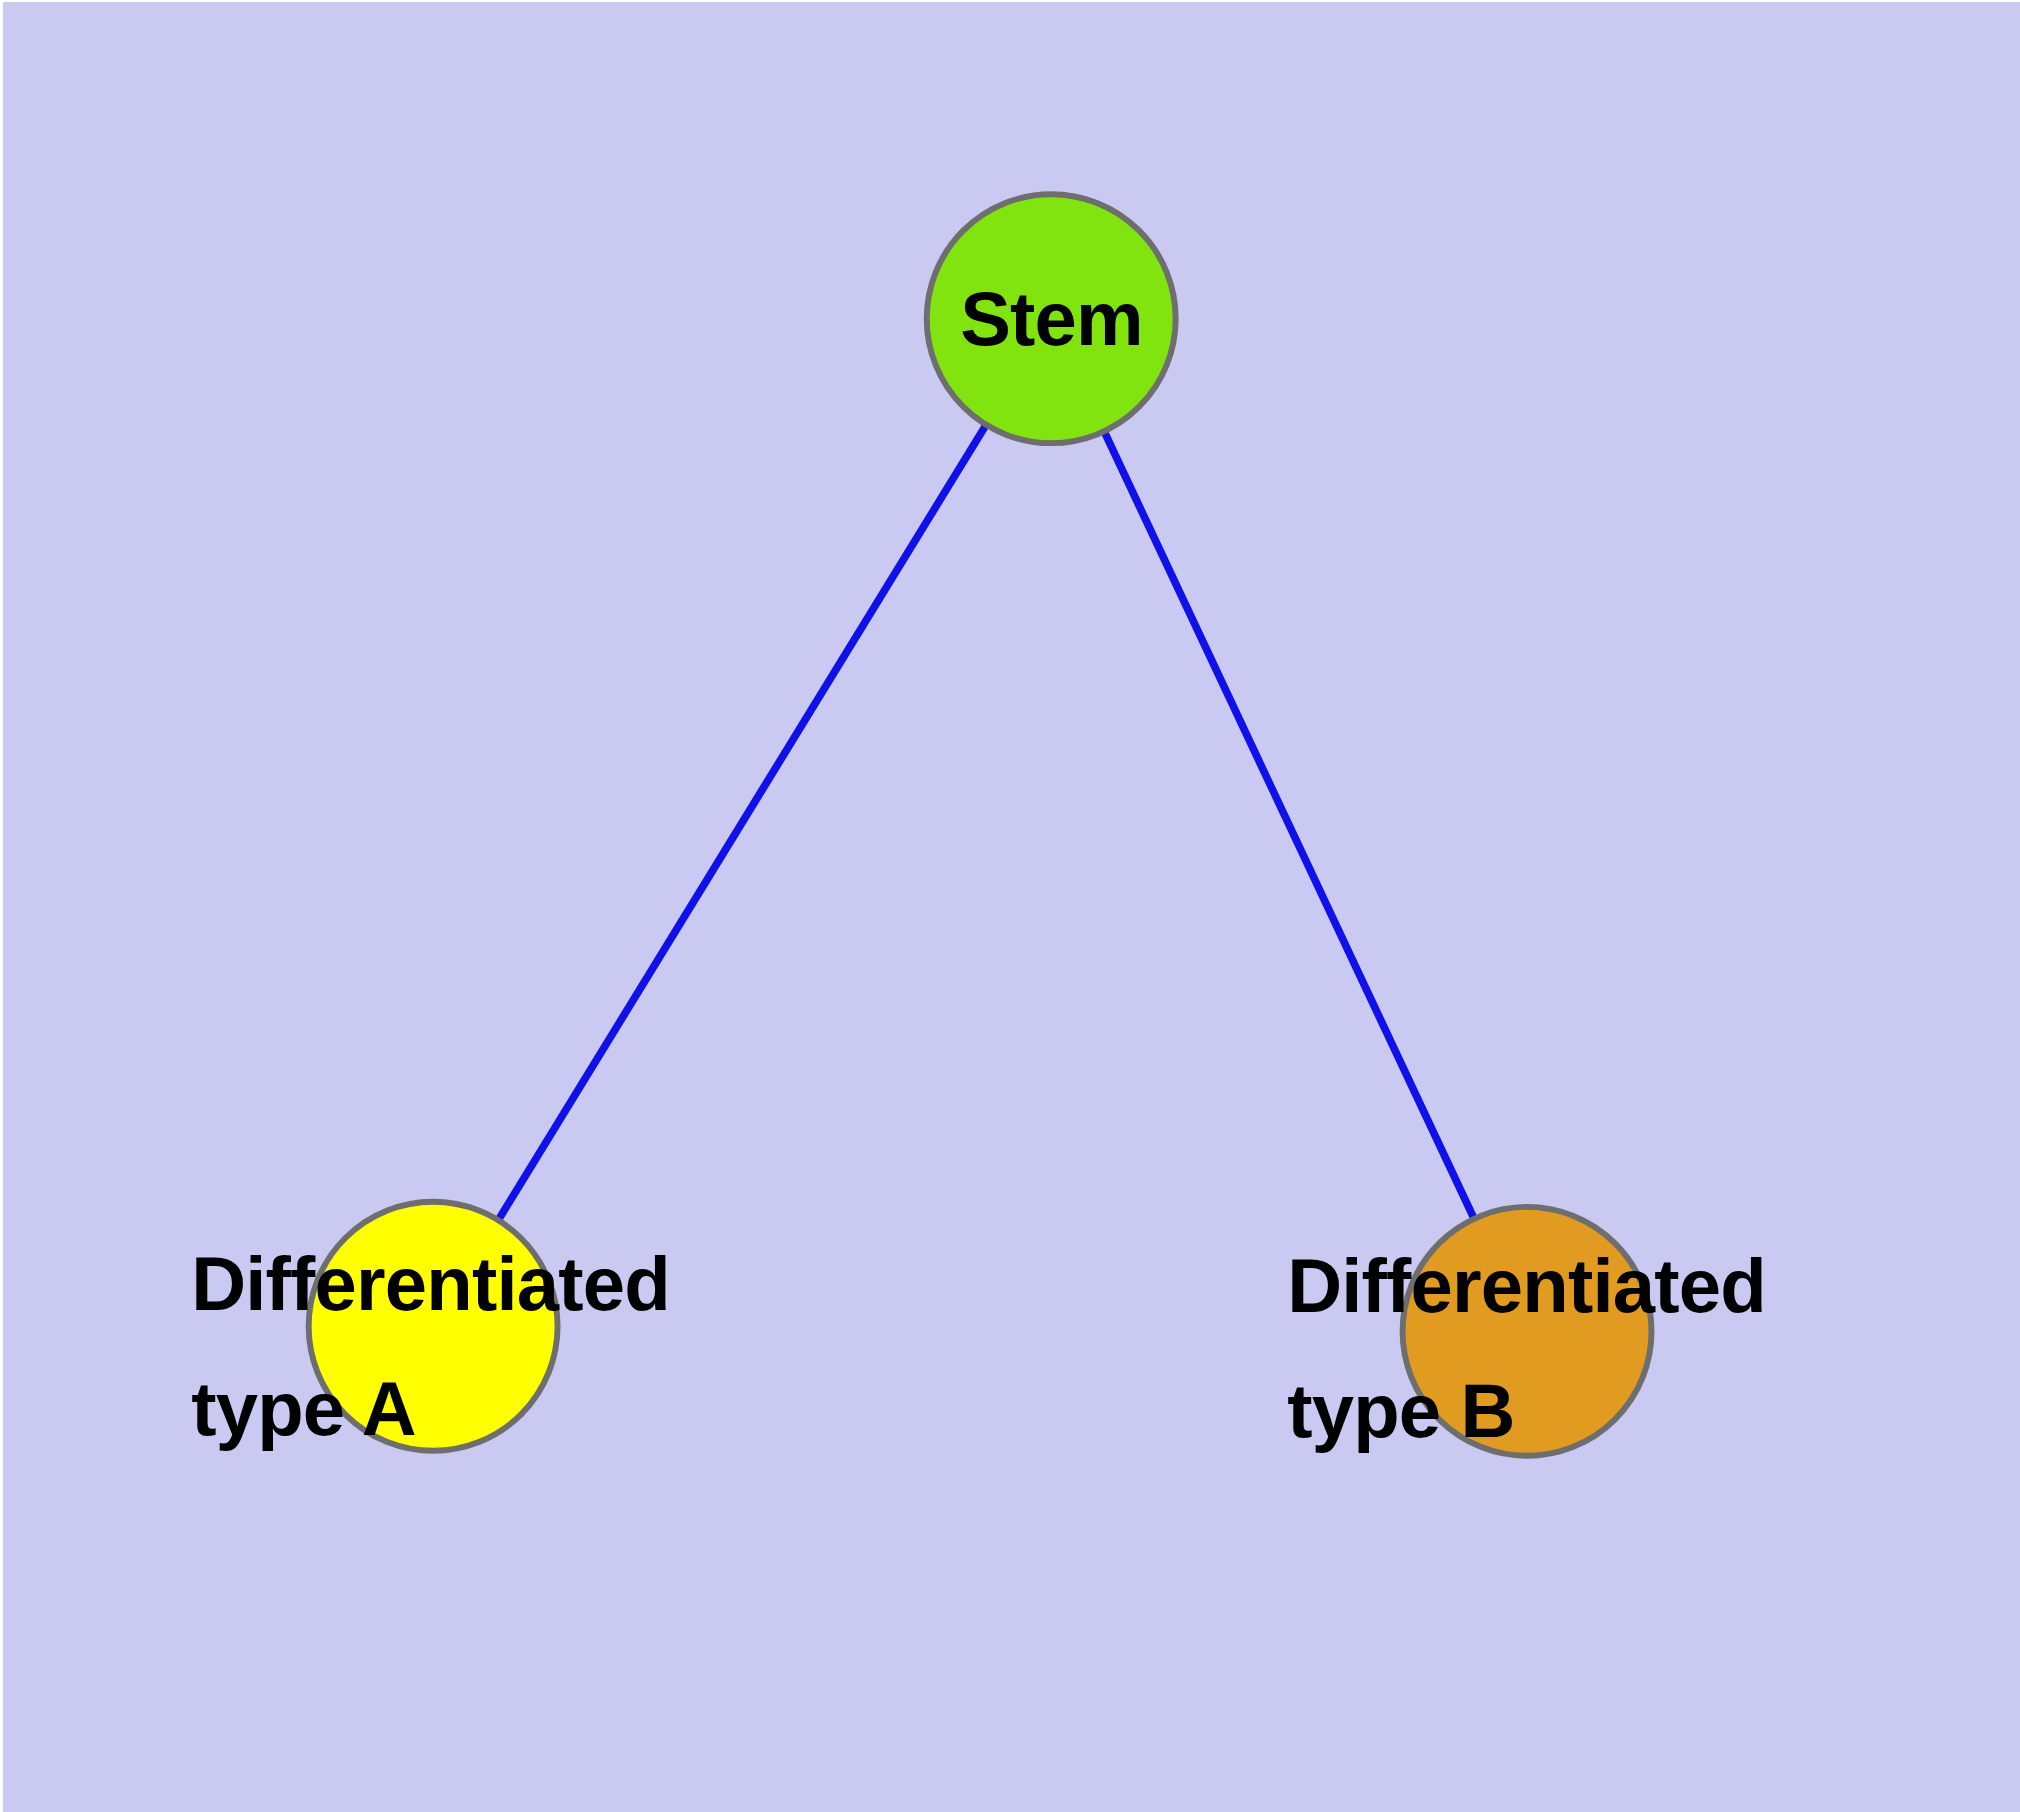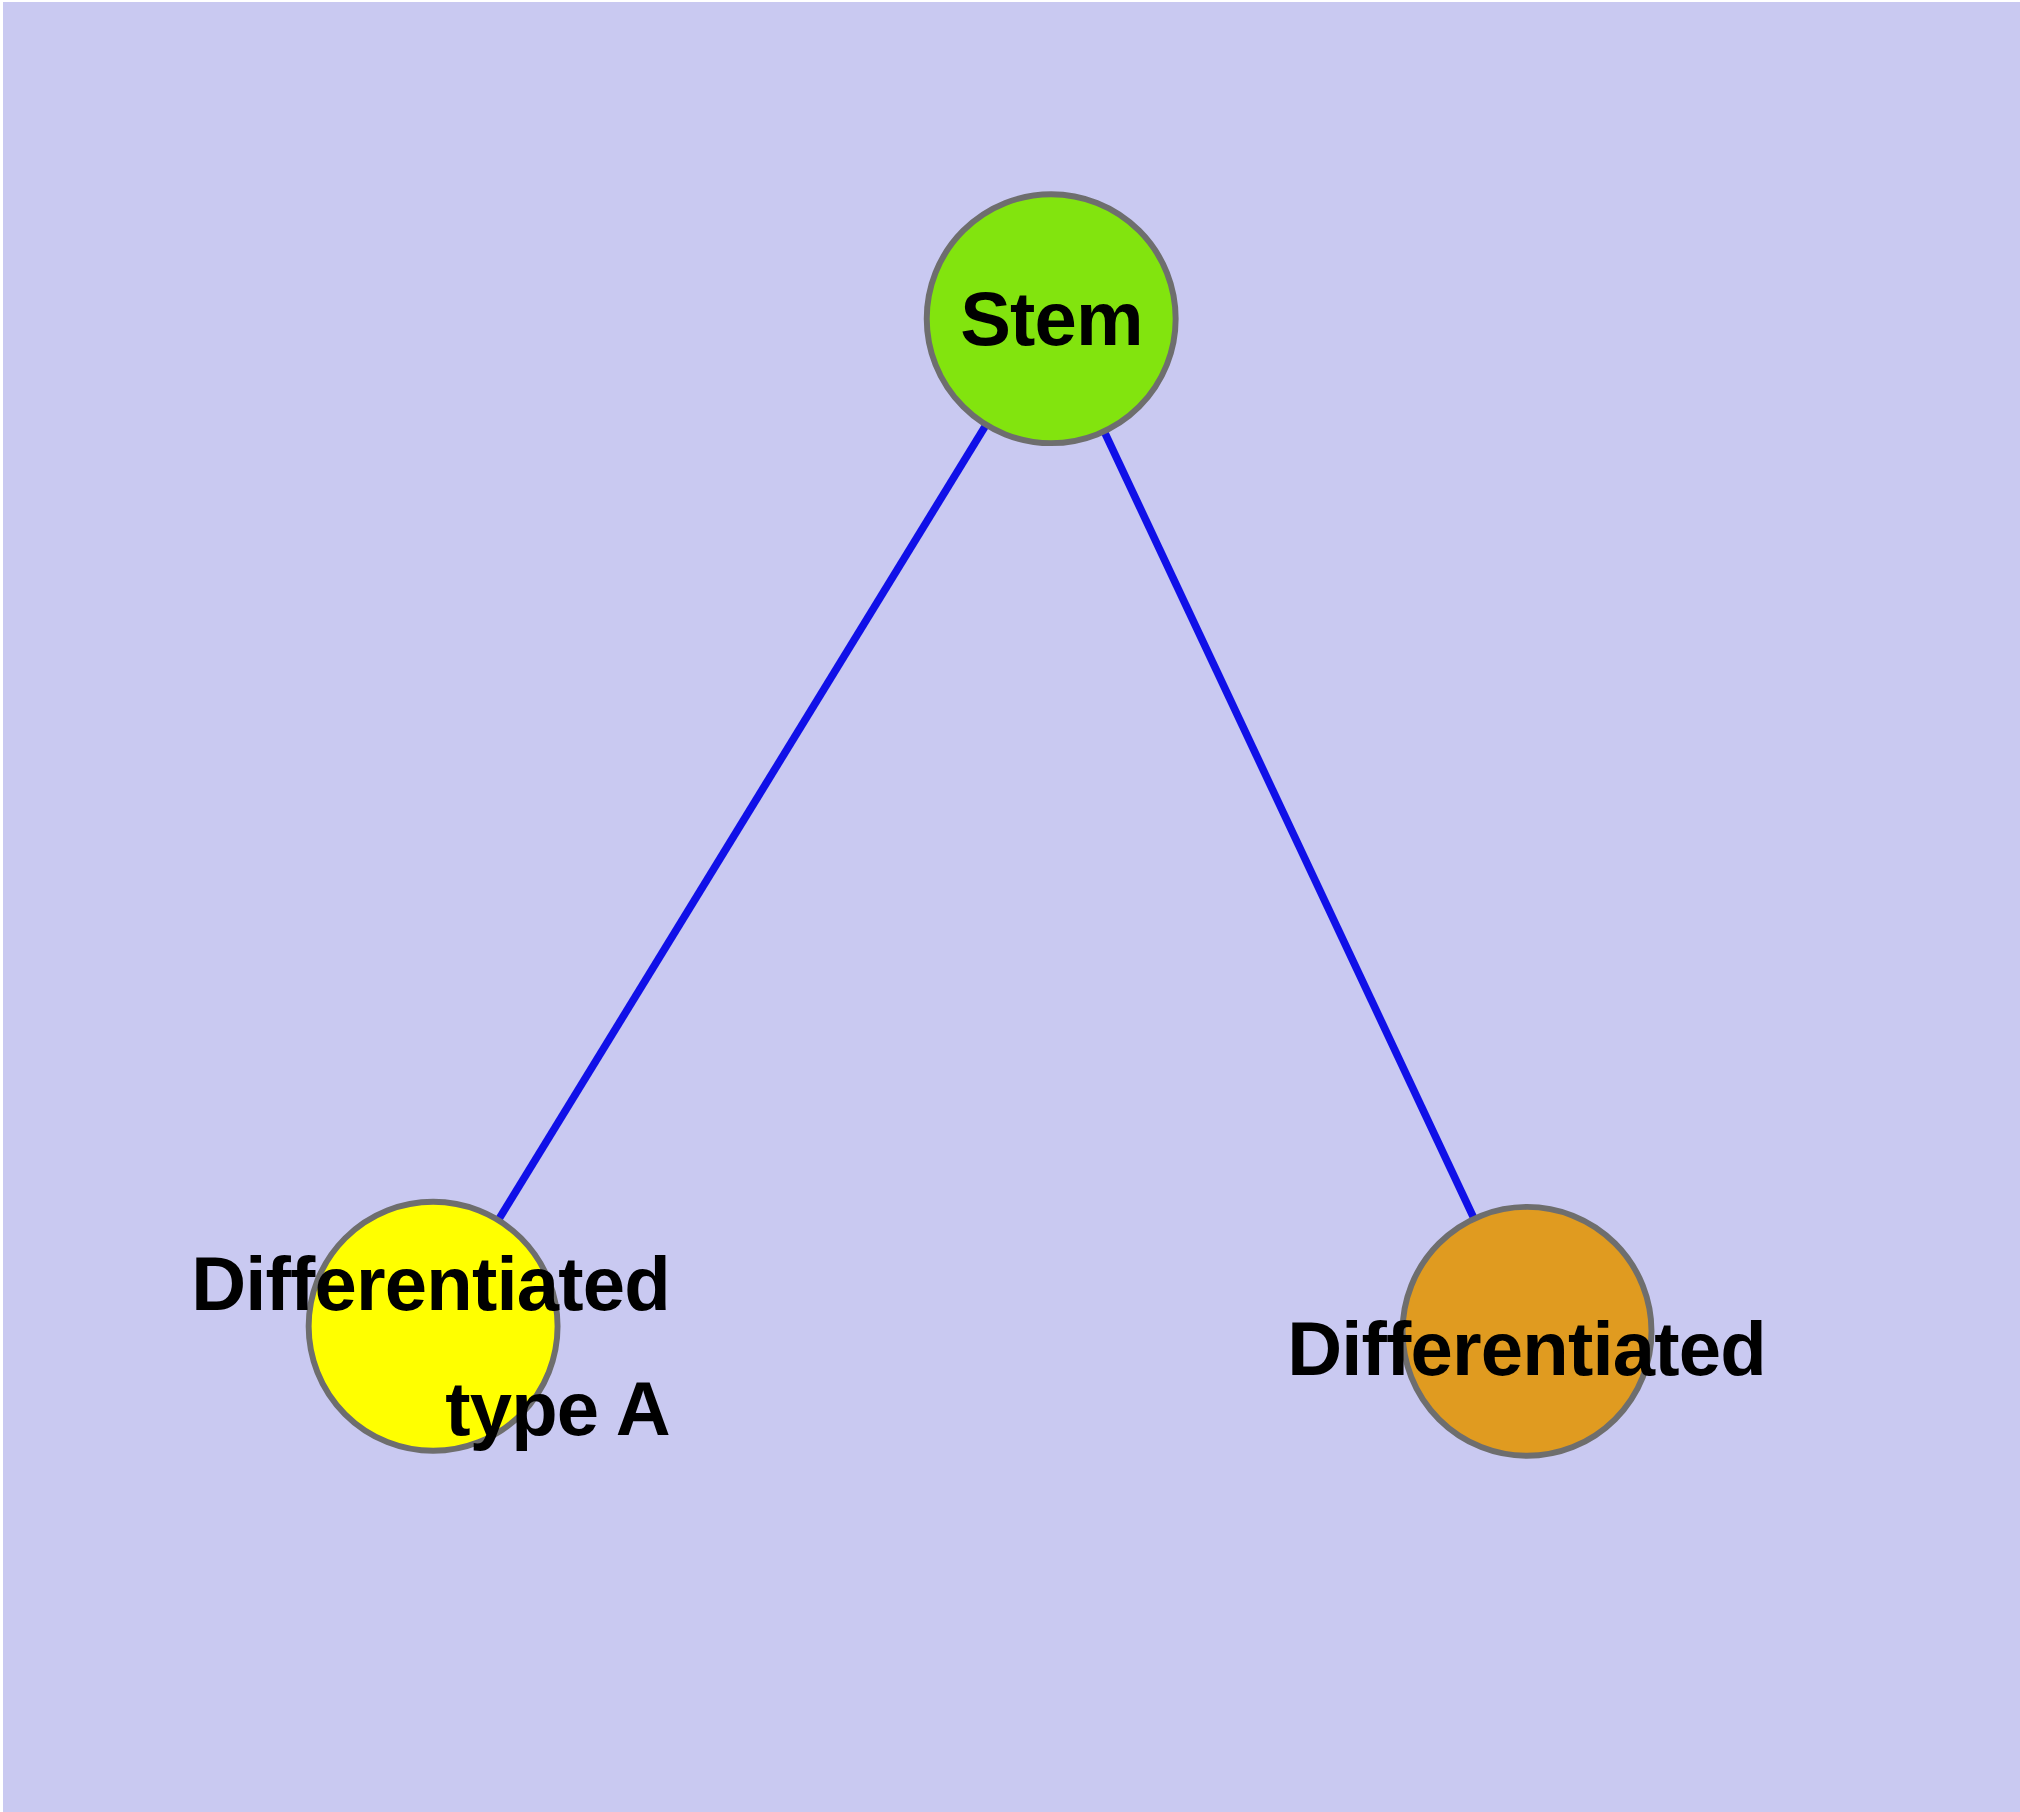--- a/index.html
+++ b/index.html
@@ -29,21 +29,21 @@
     position: absolute;
     left: 0;
     top: 0;
     width: 100%;
     height: 100%;
     display: block;
   }
   .node-label {
     position: absolute;
     transform: translate(-50%, -50%);
-    text-align: right;
+    text-align: left;
     color: #000000;
     font-weight: bold;
     font-size: 76px;
     line-height: 1.18;
     white-space: nowrap;
     letter-spacing: -0.8px;
   }
   .node-label .line { white-space: nowrap; margin-top: 36px; }
   
   .label-stem   { left: 1049px; top: 317px;  }
@@ -68,17 +68,18 @@
 
     <div class="node-label label-stem">Stem</div>
 
     <div class="node-label label-type-a">
       <div class="line">Differentiated</div>
       <div class="line">type A</div>
     </div>
 
     <div class="node-label label-type-b">
       <div class="line">Differentiated</div>
+      <div class="line">type B</div>
     </div>
 
   </div>
 </div>
 
 
 </body></html>

